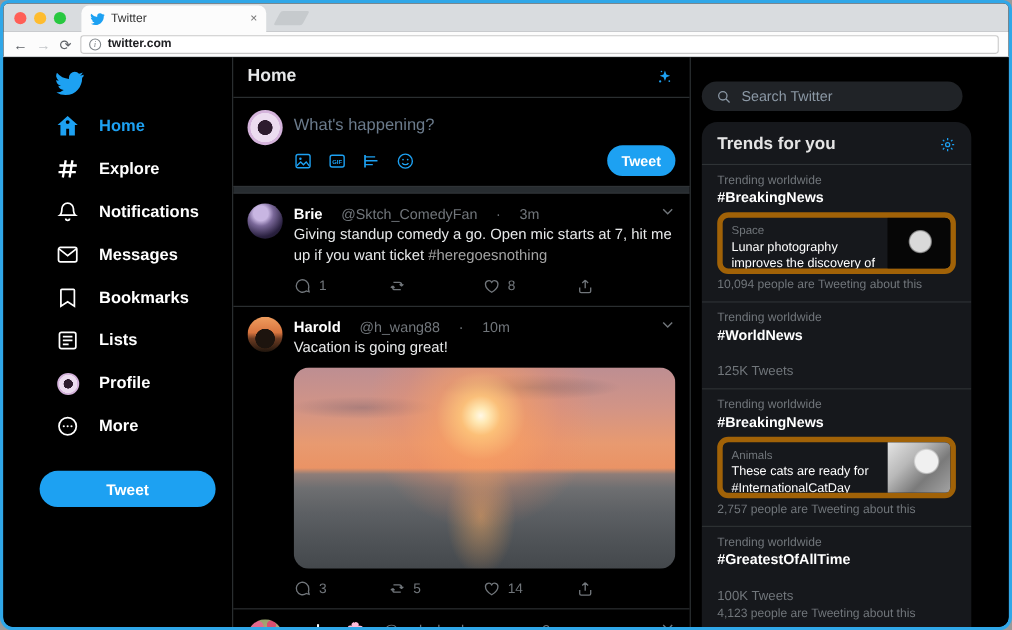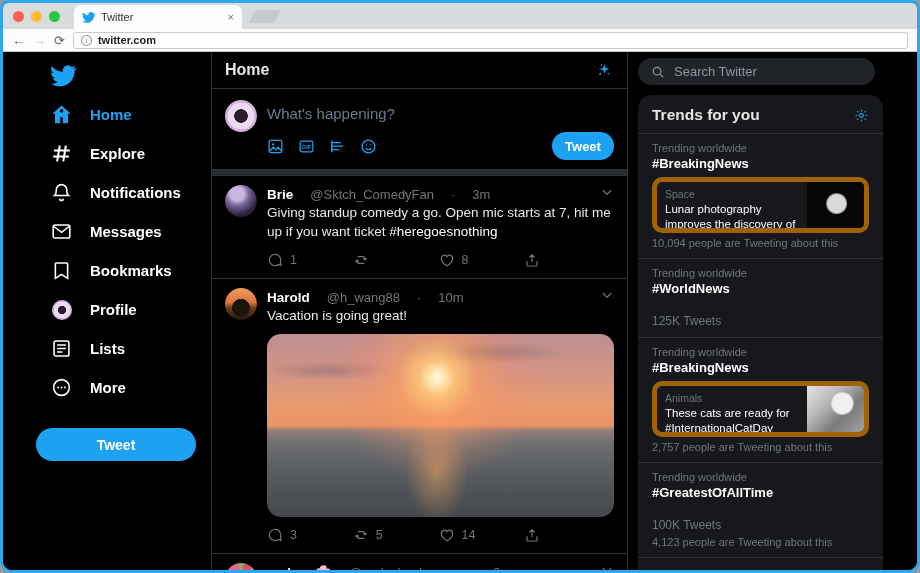--- a/index.html
+++ b/index.html
@@ -71,34 +71,34 @@
   .cicon { width:17px; height:17px; }
   .tweet-btn-sm { width:62px; height:28px; border-radius:14px; border:none; background:#1DA1F2; color:#fff; font-weight:bold; font-size:13px; cursor:pointer; font-family:"Liberation Sans",sans-serif; }
   .thick-div { height:7px; background:#272c30; border-top:1px solid #2f3336; border-bottom:1px solid #2f3336; flex-shrink:0; }
   .tweet { display:flex; gap:10px; padding:9px 13px 6px; border-bottom:1px solid #2f3336; }
   .t-main { flex:1; min-width:0; }
   .t-head { display:flex; align-items:baseline; gap:17px; font-size:13px; }
   .t-name { font-weight:bold; color:#fff; font-size:13.5px; }
   .t-sub { color:#71767b; }
   .t-chevron { margin-left:auto; color:#71767b; }
   .t-text { font-size:13.5px; line-height:1.4; margin-top:2px; color:#e7e9ea; }
-  .hashtag { color:#ffffff; }
+  .hashtag { color:#a3a3a3; }
   .t-photo { margin-top:8px; height:183px; border-radius:14px; overflow:hidden;
     background:
       radial-gradient(circle at 49% 24%, #fff8e6 0%, #ffe9b5 3%, rgba(255,196,120,0.9) 8%, rgba(252,158,96,0.55) 18%, rgba(240,140,100,0.25) 32%, rgba(0,0,0,0) 46%),
       radial-gradient(ellipse 13% 42% at 49% 74%, rgba(255,174,95,0.5), rgba(0,0,0,0) 70%),
       radial-gradient(ellipse 34% 9% at 62% 10%, rgba(110,95,105,0.55), rgba(0,0,0,0) 70%),
       radial-gradient(ellipse 28% 8% at 18% 20%, rgba(125,100,110,0.45), rgba(0,0,0,0) 70%),
       linear-gradient(180deg, #bd8e92 0%, #d29486 20%, #e89a70 38%, #ea9365 50%, #8f7d78 53%, #6e6f71 60%, #5d6064 72%, #4f5357 86%, #44484c 100%);
   }
   .t-actions { display:flex; margin:10px 4px 4px 0; color:#71767b; font-size:12.5px; }
   .t-actions .act { display:flex; align-items:center; gap:7px; width:25%; cursor:pointer; }
   .aicon { width:16px; height:16px; }
   
-  .rsb { flex:1; padding:4px 0 0 10px; overflow:hidden; }
+  .rsb { flex:1; padding:20px 0 0 10px; overflow:hidden; }
   .search-pill { width:237px; height:27px; border-radius:14px; background:#202327; display:flex; align-items:center; gap:9px; padding:0 13px; margin-top:2px; }
   .search-pill input { background:transparent; border:none; outline:none; color:#8b98a5; font-size:13px; width:170px; font-family:"Liberation Sans",sans-serif; }
   .search-pill input::placeholder { color:#8b98a5; opacity:1; }
   .search-icon { color:#8b98a5; }
   .card { width:245px; background:#16181c; border-radius:14px; margin-top:10px; overflow:hidden; }
   .card-header { display:flex; align-items:center; justify-content:space-between; padding:11px 14px 9px; }
   .card-title { font-size:15.5px; font-weight:bold; color:#e5e5e5; }
   .gear { color:#1DA1F2; }
   .trend { padding:8px 14px 9px; border-top:1px solid #2f3336; }
   .tr-context { font-size:11px; color:#71767b; }
@@ -192,32 +192,32 @@
         <div class="nav-item">
           <span class="nicon">
             <svg viewBox="0 0 24 24" width="21" height="21" stroke="currentColor" stroke-width="1.8" fill="none">
                 <path d="M6 3.5h12a1 1 0 011 1V21l-7-4.5L5 21V4.5a1 1 0 011-1z"></path>
               </svg>
           </span>
           <span class="nlabel">Bookmarks</span>
         </div>
         <div class="nav-item">
           <span class="nicon">
+            <svg viewBox="0 0 24 24" width="21" height="21" stroke="currentColor" stroke-width="1.8" fill="none">
+                <rect x="3.5" y="3.5" width="17" height="17" rx="2"></rect>
+                <path d="M7 8h10M7 12h10M7 16h6"></path>
+              </svg>
+          </span>
+          <span class="nlabel">Lists</span>
+        </div>
+        <div class="nav-item">
+          <span class="nicon">
               <span class="avatar-mini"></span>
             </span>
           <span class="nlabel">Profile</span>
-        </div>
-        <div class="nav-item">
-          <span class="nicon">
-            <svg viewBox="0 0 24 24" width="21" height="21" stroke="currentColor" stroke-width="1.8" fill="none">
-                <rect x="3.5" y="3.5" width="17" height="17" rx="2"></rect>
-                <path d="M7 8h10M7 12h10M7 16h6"></path>
-              </svg>
-          </span>
-          <span class="nlabel">Lists</span>
         </div>
         <div class="nav-item">
           <span class="nicon">
             <svg viewBox="0 0 24 24" width="21" height="21" fill="none" stroke="currentColor" stroke-width="1.8">
                 <circle cx="12" cy="12" r="9"></circle>
                 <circle cx="8" cy="12" r="1.1" fill="currentColor" stroke="none"></circle>
                 <circle cx="12" cy="12" r="1.1" fill="currentColor" stroke="none"></circle>
                 <circle cx="16" cy="12" r="1.1" fill="currentColor" stroke="none"></circle>
               </svg>
           </span>

